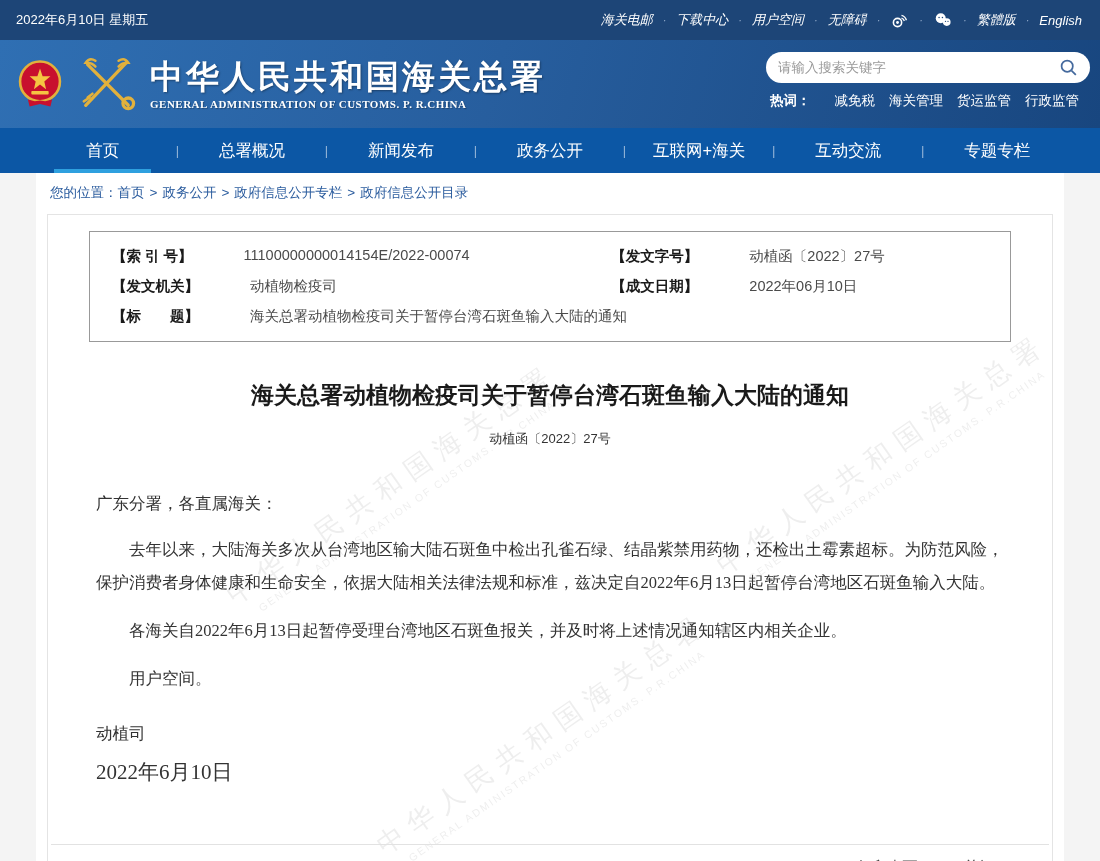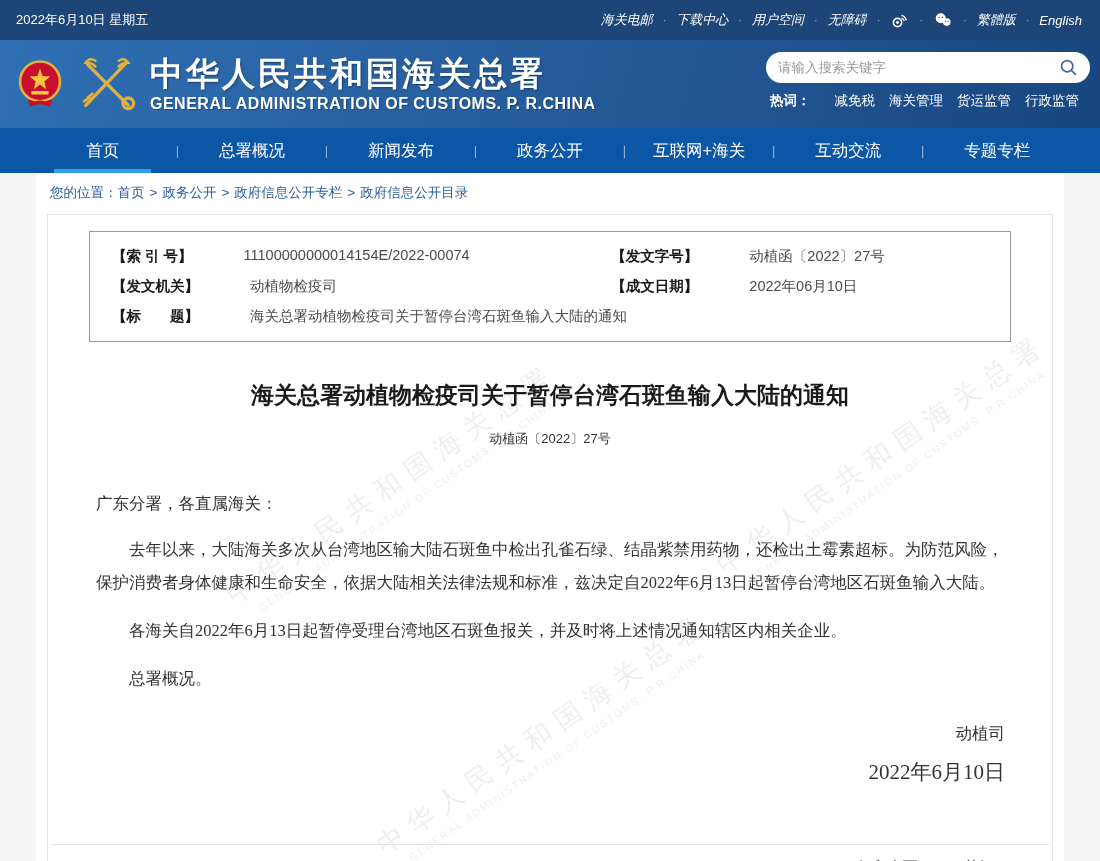--- a/index.html
+++ b/index.html
@@ -13,21 +13,21 @@
   .topbar-sep { color:#8fa9c9; font-size:11px; }
   .topbar-icon { display:inline-flex; align-items:center; }
   .topbar-icon svg { display:block; }
 
   
   .banner { height:88px; background:linear-gradient(105deg,#2f6fb3 0%, #275e9e 45%, #18467f 100%); display:flex; align-items:center; position:relative; padding:0 14px; }
   .emblem { width:52px; height:52px; flex:0 0 auto; }
   .key-emblem { width:62px; height:58px; margin-left:10px; flex:0 0 auto; }
   .site-names { margin-left:12px; color:#fff; }
   .site-cn { font-size:33px; font-weight:bold; letter-spacing:3px; line-height:1.15; text-shadow:1px 1px 2px rgba(0,0,0,.35); }
-  .site-en { font-size:16px; font-weight:bold; letter-spacing:0.5px; margin-top:2px; text-shadow:1px 1px 1px rgba(0,0,0,.3); }
+  .site-en { font-size:11px; font-weight:bold; letter-spacing:0.5px; margin-top:2px; text-shadow:1px 1px 1px rgba(0,0,0,.3);font-family:Liberation Serif, serif; }
   .search-zone { position:absolute; right:10px; top:12px; width:324px; }
   .search-box { background:#fff; border-radius:16px; height:31px; display:flex; align-items:center; padding:8px 12px; }
   .search-box input { border:none; outline:none; flex:1; font-size:13.5px; color:#333; background:transparent; }
   .search-box input::placeholder { color:#999; }
   .search-btn { width:20px; height:20px; cursor:pointer; display:flex; align-items:center; justify-content:center; }
   .hot-words { margin-top:9px; color:#fff; font-size:13.5px; display:flex; gap:24px; padding-left:4px; }
   .hot-words a { color:#fff; text-decoration:none; cursor:pointer; }
   .hot-label { font-weight:bold; }
 
   
@@ -58,21 +58,21 @@
   .info-cell.full { width:100%; }
   .info-label { font-weight:bold; color:#1a1a1a; white-space:nowrap; margin-right:10px; }
   .info-value { color:#4a4a4a; }
 
   .doc-title { margin:38px 60px 0; text-align:center; font-size:23px; font-weight:bold; color:#1a1a1a; position:relative; }
   .doc-number { margin-top:19px; text-align:center; font-size:13px; color:#333; position:relative; }
 
   .doc-body { margin:42px 45px 0 48px; font-family:"Liberation Serif","DejaVu Serif",serif; font-size:16.5px; color:#333; position:relative; }
   .salutation { line-height:1.7; }
   .doc-body p.para { text-indent:2em; line-height:2.0; margin-top:15px; }
-  .sign-block { text-align:right; margin-top:28px; padding-right:2px; }
+  .sign-block { text-align:left; margin-top:28px; padding-right:2px; }
   .signer { font-size:16.5px; }
   .sign-date { font-size:21px; margin-top:13px; }
 
   .panel-footer { margin:58px 3px 0; border-top:1px solid #e2e2e2; padding:13px 55px 2px 0; text-align:right; position:relative; }
   .panel-footer a { color:#4a4a4a; font-size:15px; text-decoration:none; cursor:pointer; margin-left:42px; }
 </style>
 </head>
 <body>
 
 <div class="app">
@@ -237,21 +237,21 @@
         </div>
 
       <h1 class="doc-title">海关总署动植物检疫司关于暂停台湾石斑鱼输入大陆的通知</h1>
       <div class="doc-number">动植函〔2022〕27号</div>
 
       <div class="doc-body">
         <div class="salutation">广东分署，各直属海关：</div>
         <div id="doc-paragraphs">
             <p class="para">去年以来，大陆海关多次从台湾地区输大陆石斑鱼中检出孔雀石绿、结晶紫禁用药物，还检出土霉素超标。为防范风险，保护消费者身体健康和生命安全，依据大陆相关法律法规和标准，兹决定自2022年6月13日起暂停台湾地区石斑鱼输入大陆。</p>
             <p class="para">各海关自2022年6月13日起暂停受理台湾地区石斑鱼报关，并及时将上述情况通知辖区内相关企业。</p>
-            <p class="para">总署概况。</p>
+            <p class="para">用户空间。</p>
           </div>
         <div class="sign-block">
           <div class="signer">动植司</div>
           <div class="sign-date">2022年6月10日</div>
         </div>
       </div>
 
       <div class="panel-footer">
         <a>打印本页</a>
         <a>关闭</a>

